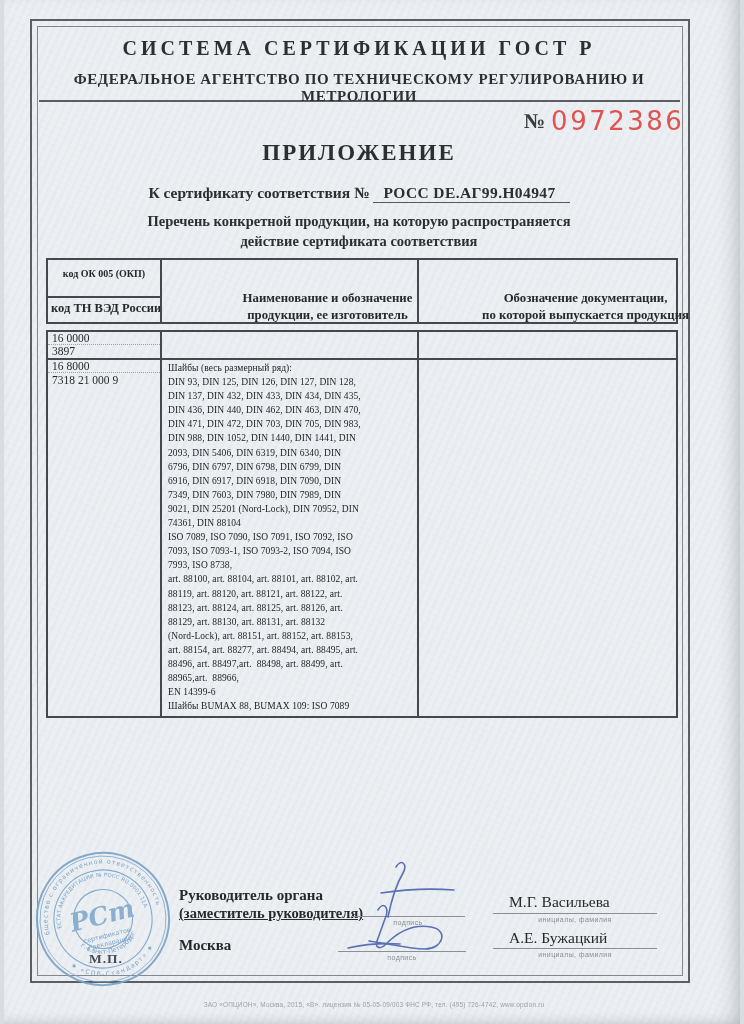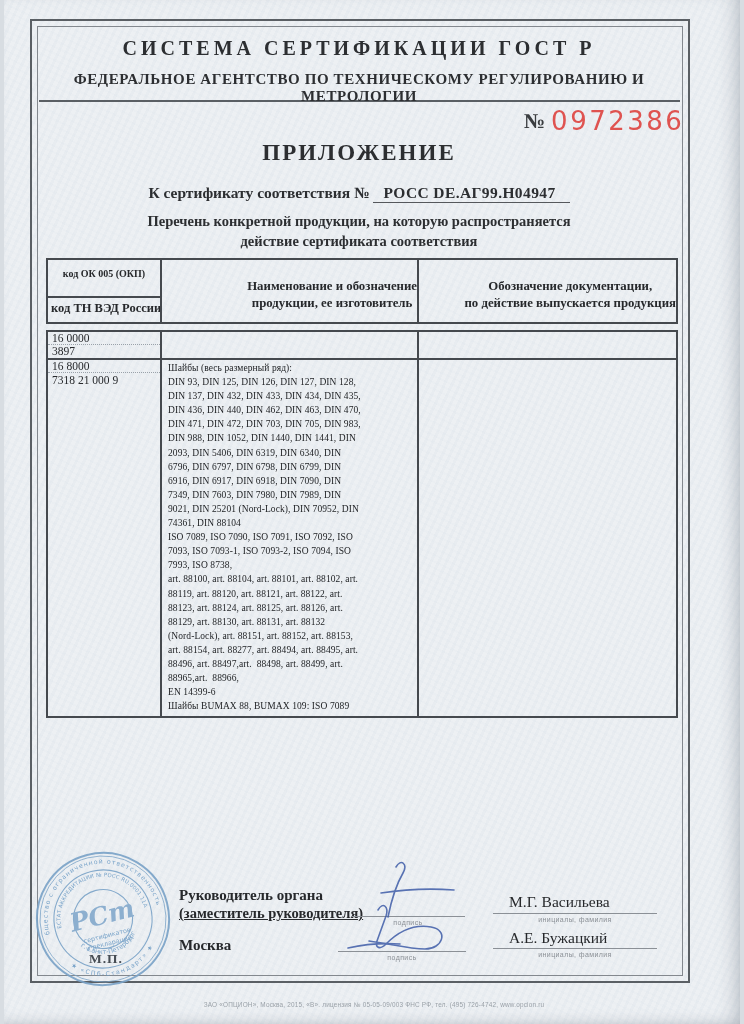--- a/index.html
+++ b/index.html
@@ -27,21 +27,21 @@
   .certline{left:40px;top:184px;width:630px;text-align:center;font-size:15.5px;font-weight:bold;color:#2c2e31;}
   .certline .cert-number{font-weight:bold;border-bottom:1px solid #55585c;padding:0 14px 1px 10px;letter-spacing:.4px;}
   .subtitle{left:40px;top:212px;width:630px;text-align:center;font-size:14.5px;font-weight:bold;line-height:19.5px;white-space:pre-line;color:#2c2e31;}
   
   .tbl-box{border:2px solid #45494e;}
   .tbl-head{left:42px;top:258px;width:628px;height:62px;}
   .vline{position:absolute;top:0;bottom:0;width:2px;background:#45494e;}
   .th-c1-top{position:absolute;left:0;top:8px;width:112px;text-align:center;font-size:10px;font-weight:bold;}
   .th-c1-line{position:absolute;left:0;top:36px;width:112px;height:2px;background:#45494e;}
   .th-c1-bot{position:absolute;left:3px;top:41px;font-size:12.5px;font-weight:bold;white-space:nowrap;}
-  .th-cell{position:absolute;top:4px;height:62px;display:flex;align-items:center;justify-content:flex-end;}
+  .th-cell{position:absolute;top:16px;height:62px;display:flex;align-items:center;justify-content:center;padding-left:38px;}
   .th-text{font-size:12.8px;font-weight:bold;text-align:center;white-space:pre-line;line-height:17px;}
   .tbl-row1{left:42px;top:330px;width:628px;height:26px;}
   .tbl-row2{left:42px;top:356px;width:628px;height:360px;border-top:none;}
   .code{font-size:11.5px;white-space:nowrap;}
   .dotted{position:absolute;left:0;width:112px;border-bottom:1.5px dotted #9aa2aa;}
   .product{position:absolute;left:120px;top:4px;width:300px;font-size:10.8px;line-height:14.1px;white-space:pre;letter-spacing:.1px;transform:scaleX(.88);transform-origin:0 0;color:#222427;}
   
   .sig-role1a{left:175px;top:887px;font-size:15px;font-weight:bold;}
   .sig-role1b{left:175px;top:905px;font-size:14.5px;font-weight:bold;text-decoration:underline;}
   .sig-role2{left:175px;top:937px;font-size:15px;font-weight:bold;}
@@ -93,21 +93,21 @@
     <div class="th-c1-line"></div>
     <div class="th-c1-bot">код ТН ВЭД России</div>
     <div class="vline" style="left:112px;"></div>
     <div class="th-cell" style="left:114px;width:255px;">
       <span class="th-text">Наименование и обозначение
 продукции, ее изготовитель</span>
     </div>
     <div class="vline" style="left:369px;"></div>
     <div class="th-cell" style="left:371px;width:257px;">
       <span class="th-text">Обозначение документации,
-по действие выпускается продукция</span>
+по которой выпускается продукция</span>
     </div>
   </div>
 
   <div class="abs tbl-box tbl-row1">
     <div class="code" style="position:absolute;left:4px;top:0;">16 0000</div>
     <div class="dotted" style="top:12px;"></div>
     <div class="code" style="position:absolute;left:4px;top:13px;">3897</div>
     <div class="vline" style="left:112px;"></div>
     <div class="vline" style="left:369px;"></div>
   </div>

